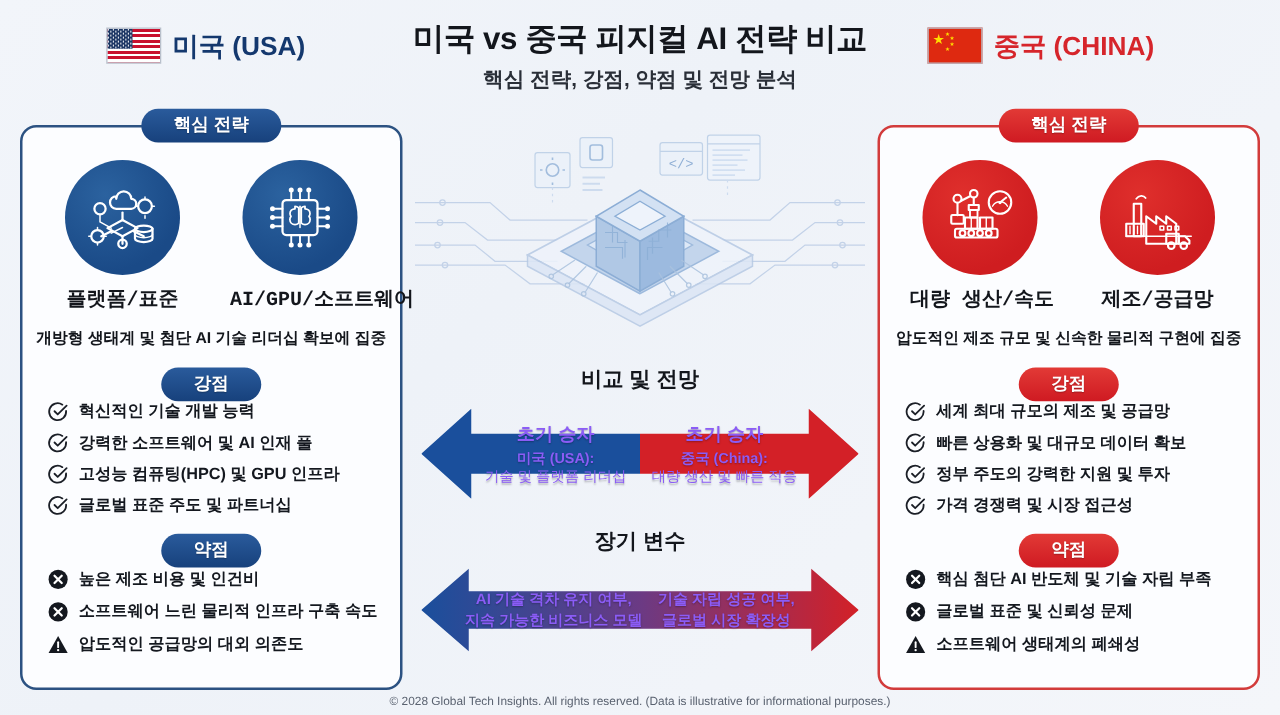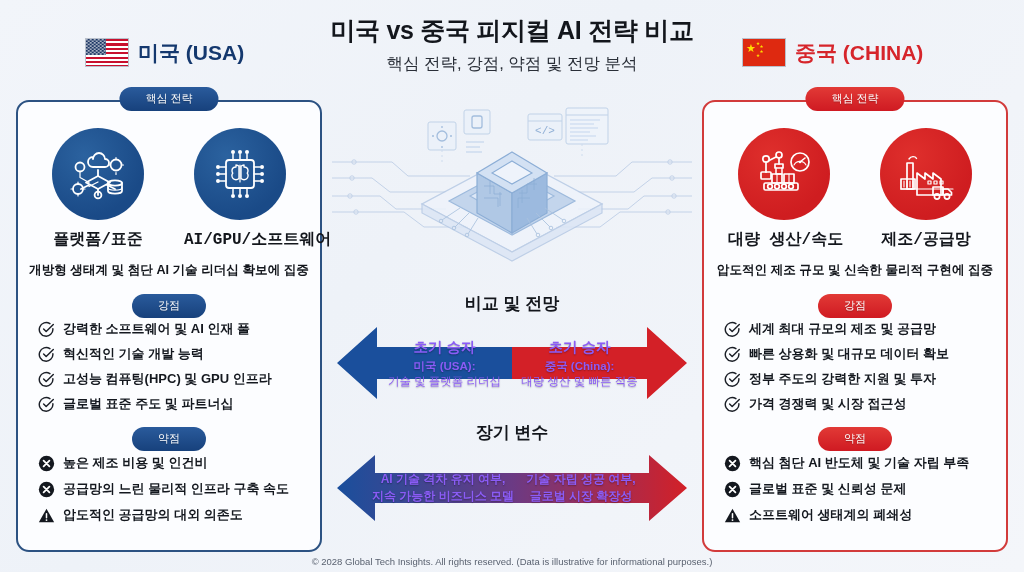--- a/index.html
+++ b/index.html
@@ -16,24 +16,24 @@
   
   .header { position: absolute; top: 0; left: 0; width: 1024px; height: 92px; }
   .title-block {
     position: absolute; left: 262px; top: 14px; width: 500px; text-align: center;
   }
   .main-title {
     font-size: 25px; font-weight: bold; color: #13161c; letter-spacing: -0.3px;
     white-space: nowrap;
   }
   .sub-title {
-    font-size: 16.5px; font-weight: normal; color: #2a2f38; margin-top: 6px;
+    font-size: 16.5px; font-weight: bold; color: #2a2f38; margin-top: 6px;
     white-space: nowrap;
   }
-  .country-head { position: absolute; top: 38px; display: flex; align-items: flex-end; gap: 9px; }
+  .country-head { position: absolute; top: 22px; display: flex; align-items: flex-end; gap: 9px; }
   .country-head.usa { left: 85px; }
   .country-head.china { left: 742px; }
   .country-name { font-size: 21px; font-weight: bold; white-space: nowrap; }
   .country-head.usa .country-name { color: #14386e; }
   .country-head.china .country-name { color: #d6252b; }
 
   .flag { width: 44px; height: 29px; border: 1px solid #b9c0cb; position: relative; overflow: hidden; flex: none; }
   .flag-us { background: repeating-linear-gradient(to bottom,
       #c8102e 0 2.2px, #ffffff 2.2px 4.4px); }
   .flag-us .canton {
@@ -57,21 +57,21 @@
   .panel {
     position: absolute; top: 100px; width: 306px; height: 452px;
     background: #fcfdff; border-radius: 13px;
   }
   .panel.usa   { left: 16px;  border: 2.5px solid #2c5282; }
   .panel.china { left: 702px; border: 2.5px solid #d23b3b; }
 
   .badge {
     position: absolute; left: 50%; transform: translateX(-50%);
     padding: 4px 26px 5px; border-radius: 15px; color: #fff;
-    font-size: 11px; font-weight: normal; white-space: nowrap;
+    font-size: 14px; font-weight: bold; white-space: nowrap;
     text-shadow: 0 1px 1px rgba(0,0,0,.25);
   }
   .panel.usa .badge   { background: linear-gradient(180deg,#2a5b9c 0%,#17417c 100%); }
   .panel.china .badge { background: linear-gradient(180deg,#e23a36 0%,#cf1a22 100%); }
   .badge.b-strategy { top: -15px; }
   .badge.b-strength { top: 192px; }
   .badge.b-weakness { top: 325px; }
 
   
   .icon-row { position: absolute; top: 26px; left: 0; width: 100%;
@@ -225,30 +225,30 @@
   <div class="badge b-strength">강점</div>
 
   <div class="list strengths">
     <div class="bullet">
       <span class="bico">
         <svg width="17" height="17" viewBox="0 0 20 20" fill="none" stroke="#1b1f27" stroke-width="1.7" stroke-linecap="round" stroke-linejoin="round">
             <path d="M17.5 9.2A8 8 0 1 1 14 3.2"></path>
             <path d="M6.6 9.4l3 3L18 4.2"></path>
           </svg>
       </span>
+      <span class="btxt">혁신적인 기술 개발 능력</span>
+    </div>
+    <div class="bullet">
+      <span class="bico">
+        <svg width="17" height="17" viewBox="0 0 20 20" fill="none" stroke="#1b1f27" stroke-width="1.7" stroke-linecap="round" stroke-linejoin="round">
+            <path d="M17.5 9.2A8 8 0 1 1 14 3.2"></path>
+            <path d="M6.6 9.4l3 3L18 4.2"></path>
+          </svg>
+      </span>
       <span class="btxt">강력한 소프트웨어 및 AI 인재 풀</span>
-    </div>
-    <div class="bullet">
-      <span class="bico">
-        <svg width="17" height="17" viewBox="0 0 20 20" fill="none" stroke="#1b1f27" stroke-width="1.7" stroke-linecap="round" stroke-linejoin="round">
-            <path d="M17.5 9.2A8 8 0 1 1 14 3.2"></path>
-            <path d="M6.6 9.4l3 3L18 4.2"></path>
-          </svg>
-      </span>
-      <span class="btxt">혁신적인 기술 개발 능력</span>
     </div>
     <div class="bullet">
       <span class="bico">
         <svg width="17" height="17" viewBox="0 0 20 20" fill="none" stroke="#1b1f27" stroke-width="1.7" stroke-linecap="round" stroke-linejoin="round">
             <path d="M17.5 9.2A8 8 0 1 1 14 3.2"></path>
             <path d="M6.6 9.4l3 3L18 4.2"></path>
           </svg>
       </span>
       <span class="btxt">고성능 컴퓨팅(HPC) 및 GPU 인프라</span>
     </div>
@@ -275,21 +275,21 @@
       </span>
       <span class="btxt">높은 제조 비용 및 인건비</span>
     </div>
     <div class="bullet">
       <span class="bico">
         <svg width="17" height="17" viewBox="0 0 20 20">
             <circle cx="10" cy="10" r="9" fill="#14181f"></circle>
             <path d="M6.6 6.6l6.8 6.8M13.4 6.6l-6.8 6.8" stroke="#fff" stroke-width="2.1" stroke-linecap="round"></path>
           </svg>
       </span>
-      <span class="btxt">공급망의 느린 물리적 인프라 구축 속도</span>
+      <span class="btxt">소프트웨어 느린 물리적 인프라 구축 속도</span>
     </div>
     <div class="bullet">
       <span class="bico">
         <svg width="17" height="17" viewBox="0 0 20 20">
             <path d="M10 2 19 18H1z" fill="#14181f"></path>
             <path d="M10 8v4.6" stroke="#fff" stroke-width="1.8" stroke-linecap="round"></path>
             <circle cx="10" cy="15.4" r="1.1" fill="#fff"></circle>
           </svg>
       </span>
       <span class="btxt">압도적인 공급망의 대외 의존도</span>

